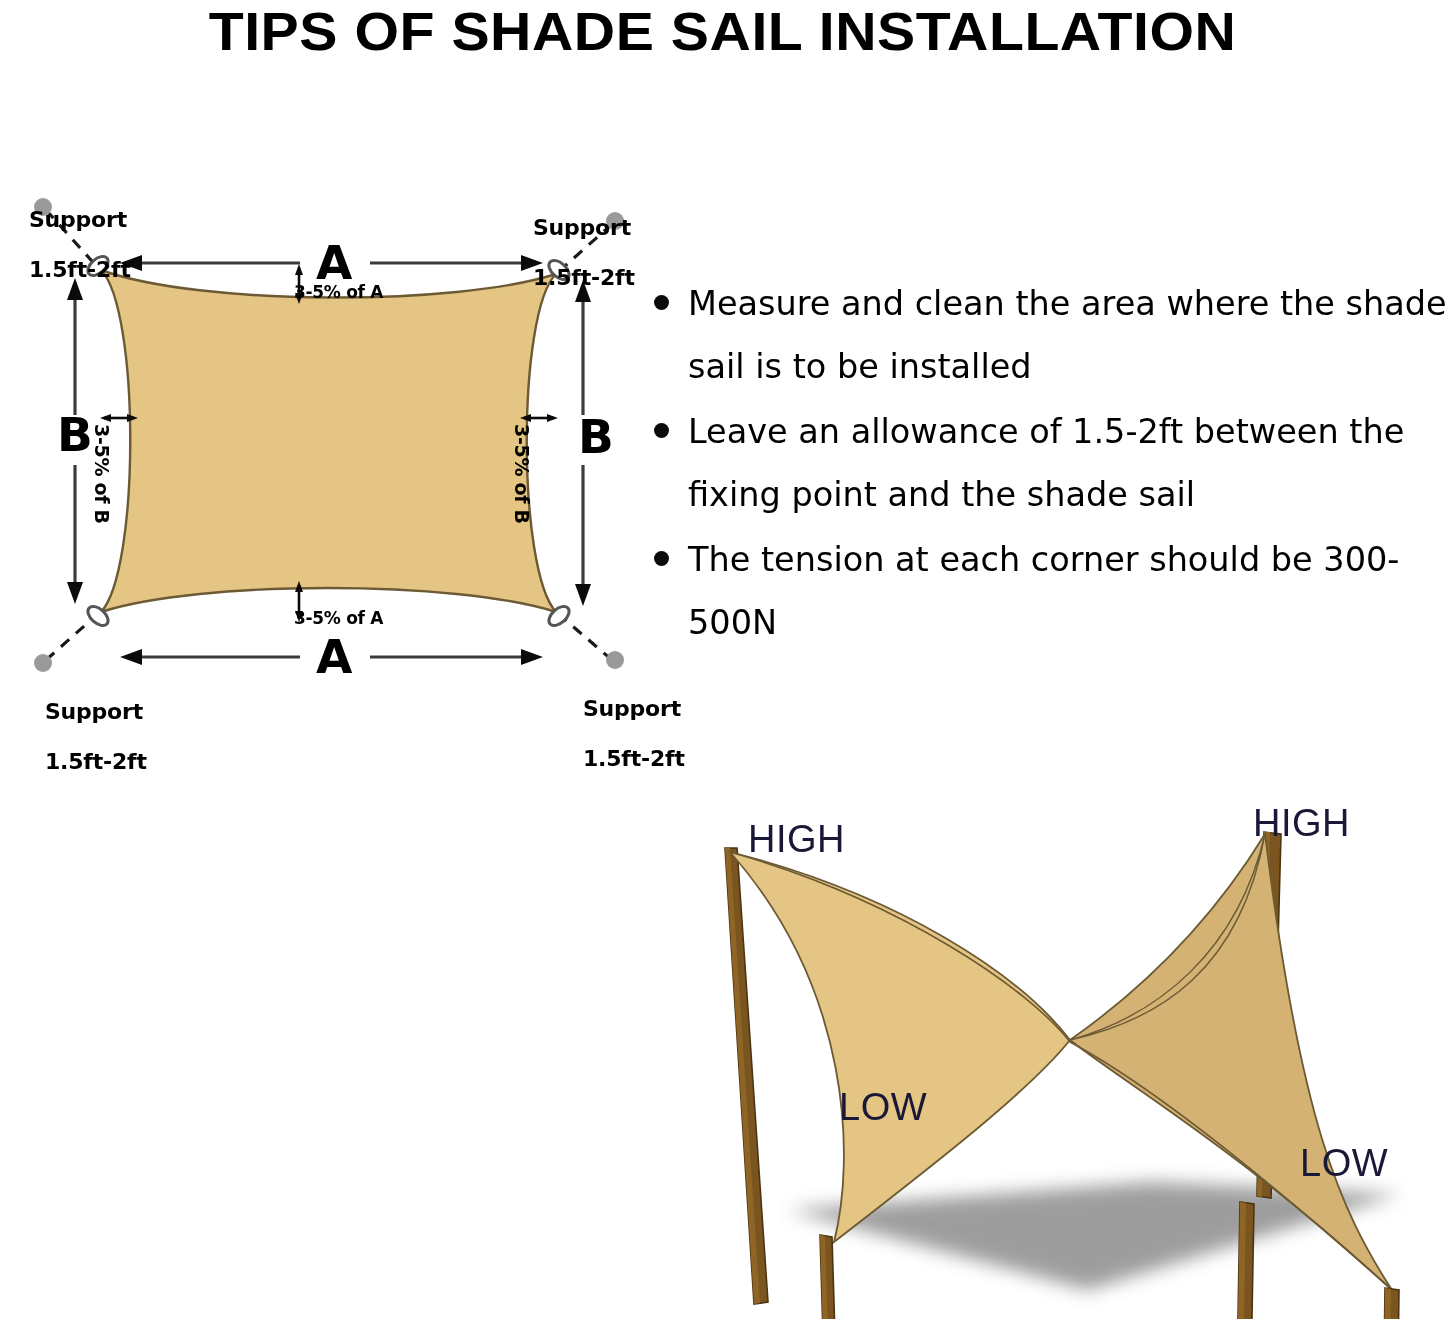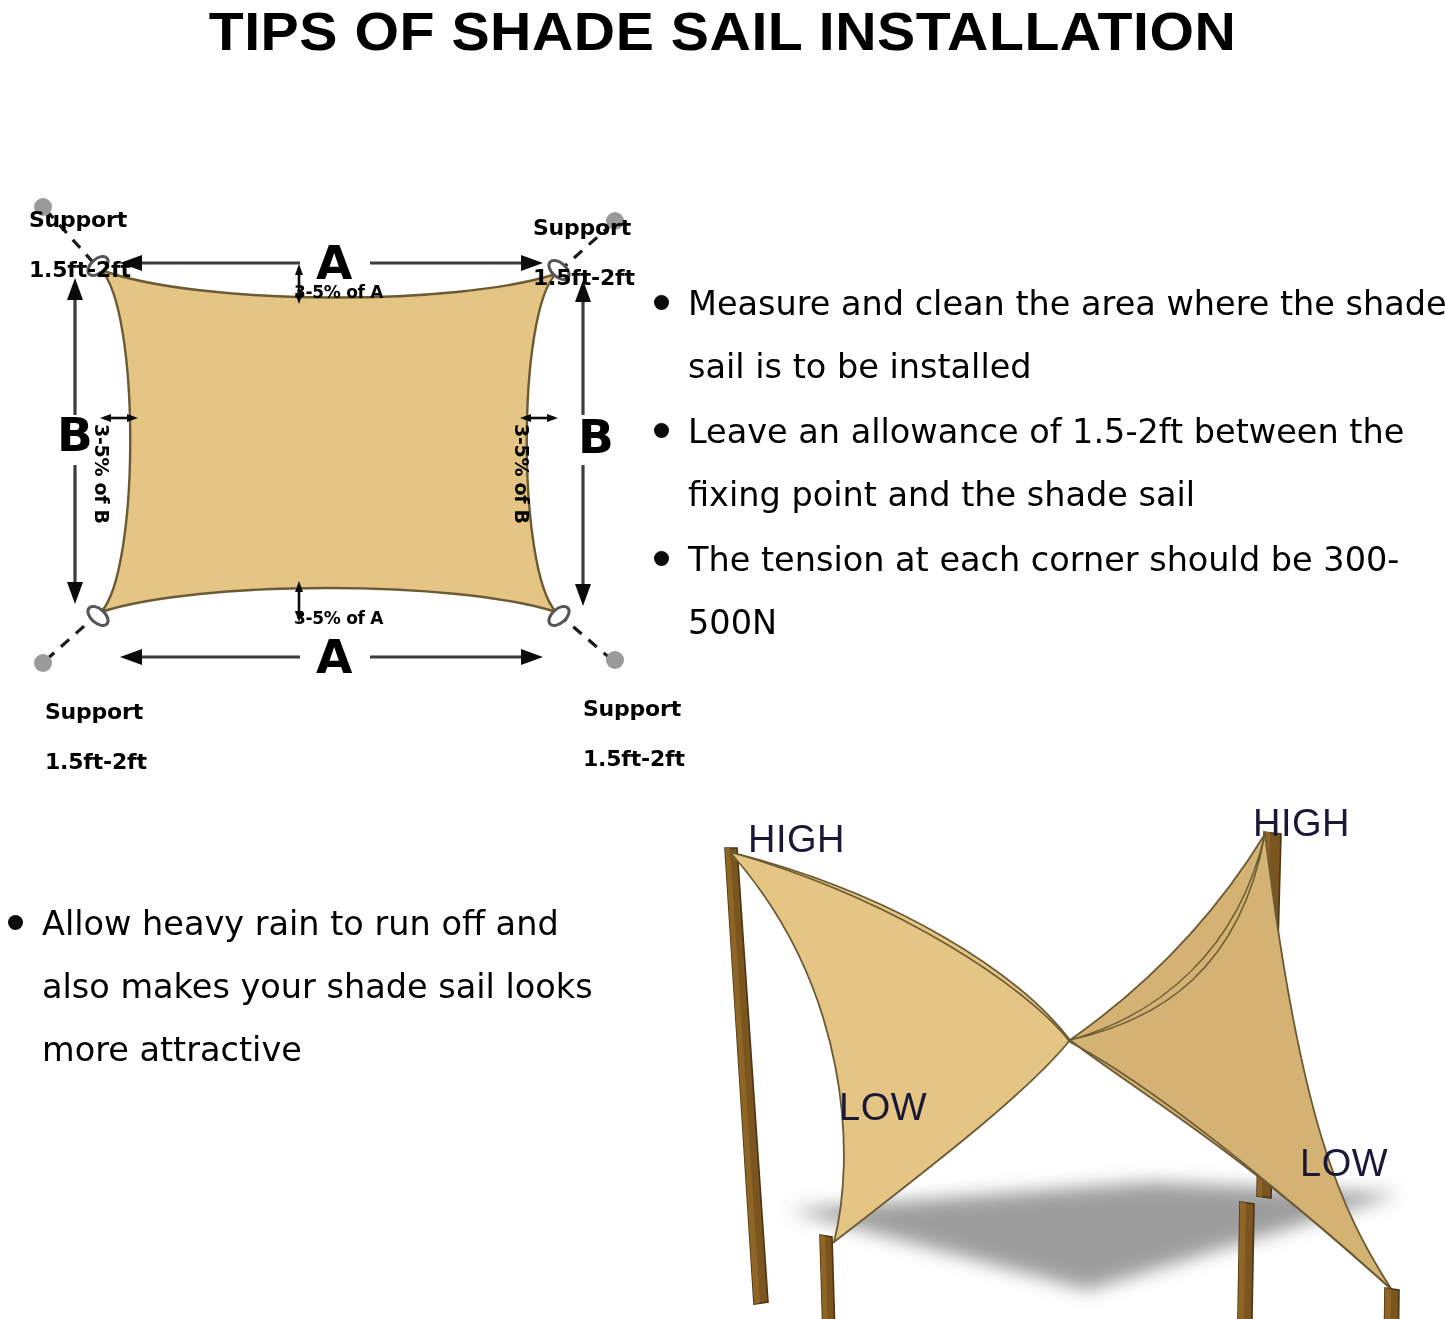--- a/index.html
+++ b/index.html
@@ -255,24 +255,20 @@
     <span class="bullet-dot"></span>
     <span class="bullet-text">Leave an allowance of 1.5-2ft between the fixing point and the shade sail</span>
   </div>
   <div class="bullet-item">
     <span class="bullet-dot"></span>
     <span class="bullet-text">The tension at each corner should be 300-500N</span>
   </div>
 </div>
 
 <div class="bullet-list" id="tips-bottom-list">
-  <div class="bullet-item">
-    <span class="bullet-dot"></span>
-    <span class="bullet-text">Allow heavy rain to run off and also makes your shade sail looks more attractive</span>
-  </div>
 </div>
 
 <div class="svg-layer" style="left:640px; top:790px; width:805px; height:530px;">
   <svg width="805" height="530" viewBox="0 0 805 530" xmlns="http://www.w3.org/2000/svg">
     <defs>
       <filter id="shadowBlur" x="-30%" y="-60%" width="160%" height="240%">
         <feGaussianBlur stdDeviation="9"></feGaussianBlur>
       </filter>
     </defs>
 

